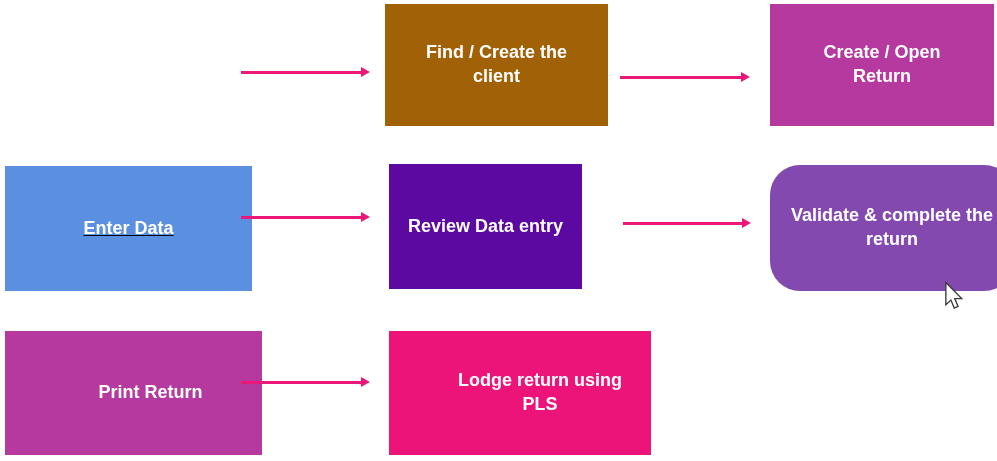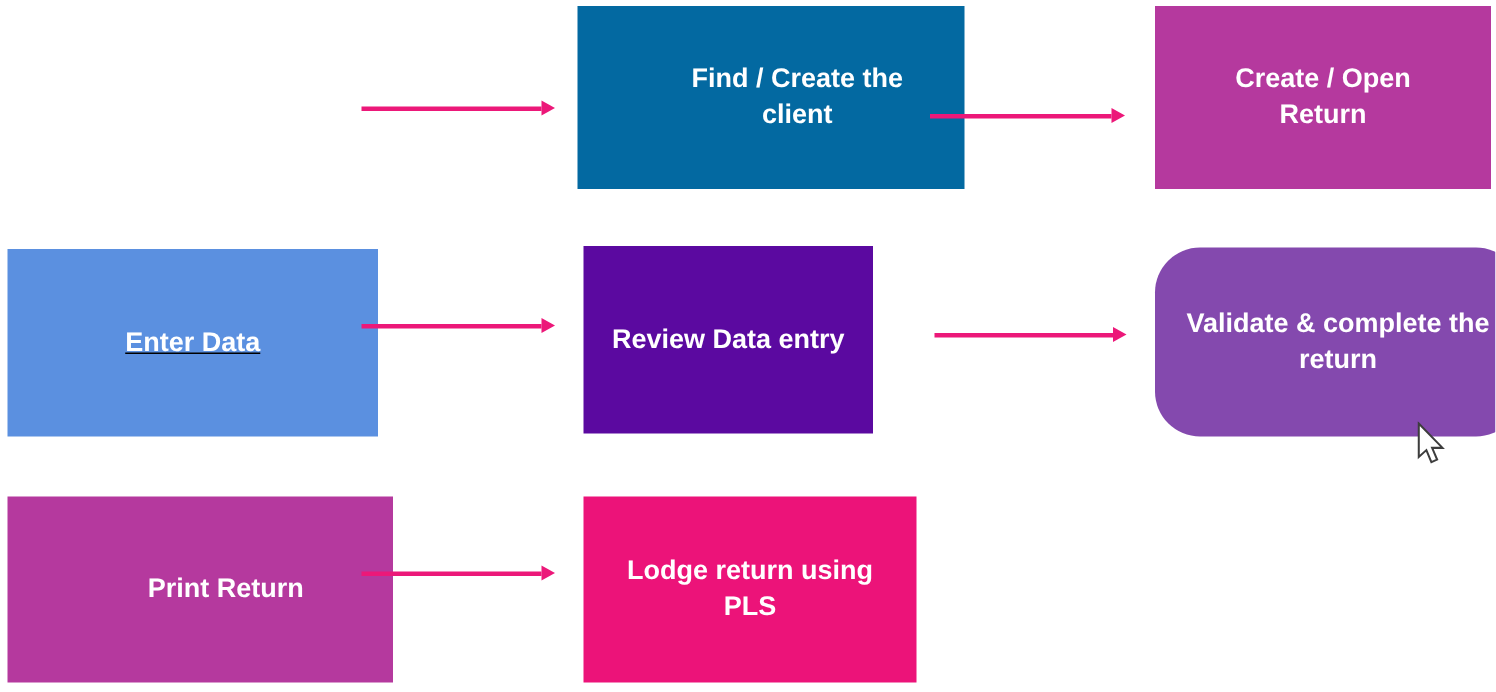--- a/index.html
+++ b/index.html
@@ -73,21 +73,21 @@
 <body>
 
 <div class="canvas">
 
 
   <div class="arrow a1" style="color: rgb(236, 24, 121);">
     <span class="line"></span>
     <span class="head"></span>
   </div>
 
-  <div class="node n-find" style="background-color: #0369a1; padding-left: 35px;">
+  <div class="node n-find" style="background-color: #a16207;">
     <span class="node-label" style="color: rgb(255, 255, 255);">Find / Create the client</span>
   </div>
 
   <div class="arrow a2" style="color: rgb(236, 24, 121);">
     <span class="line"></span>
     <span class="head"></span>
   </div>
 
   <div class="node n-create" style="background-color: rgb(181, 57, 158); justify-content: center;">
     <span class="node-label" style="color: rgb(255, 255, 255);">Create / Open Return</span>
@@ -117,21 +117,21 @@
 
   <div class="node n-print" style="background-color: rgb(181, 57, 158);">
     <span class="node-label" style="color: rgb(255, 255, 255);">Print Return</span>
   </div>
 
   <div class="arrow a5" style="color: rgb(236, 24, 121);">
     <span class="line"></span>
     <span class="head"></span>
   </div>
 
-  <div class="node n-lodge" style="background-color: rgb(236, 19, 121);">
+  <div class="node n-lodge" style="background-color: rgb(236, 19, 121); padding-left: 40px;">
     <span class="node-label" style="color: rgb(255, 255, 255);">Lodge return using PLS</span>
   </div>
 
   <svg class="cursor" viewBox="0 0 17 24" xmlns="http://www.w3.org/2000/svg">
     <path d="M1.5 1 L1.5 19 L5.6 15.3 L8.3 21.8 L11.4 20.4 L8.7 14.1 L14.3 14.1 Z" fill="#ffffff" stroke="#3d3d3d" stroke-width="1.1" stroke-linejoin="miter"></path>
   </svg>
 
 </div>
 
 </body></html>

